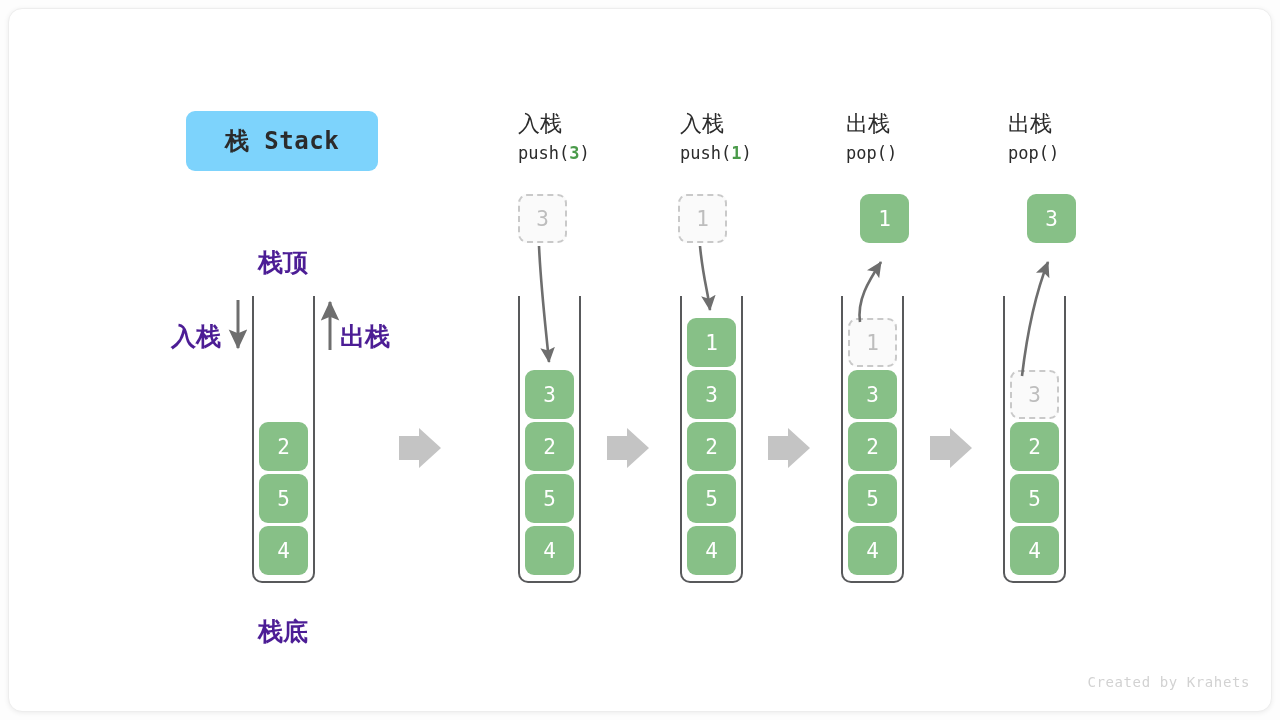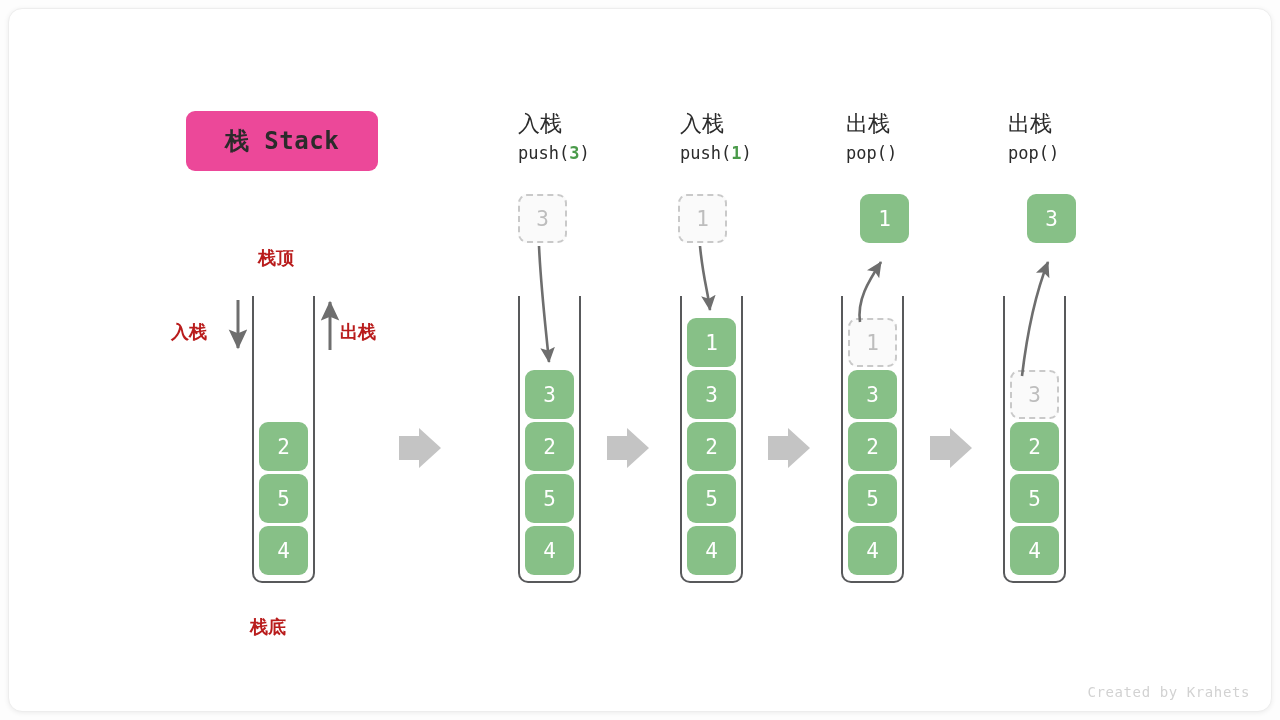--- a/index.html
+++ b/index.html
@@ -34,36 +34,36 @@
   }
 
   .abs { position: absolute; }
 
   
   .title-chip {
     left: 186px;
     top: 111px;
     width: 192px;
     height: 60px;
-    background: #ec4899;
+    background: #7dd3fc;
     border-radius: 9px;
     display: flex;
     align-items: center;
     justify-content: center;
     color: #2b2b2b;
     font-size: 24px;
     letter-spacing: 0.5px;
     font-family: "DejaVu Sans Mono", "Liberation Mono", monospace;
     font-weight: bold;
   }
 
   
   .label-bold {
-    color: #b91c1c;
-    font-size: 18px;
+    color: #4c1d95;
+    font-size: 25px;
     font-weight: bold;
     white-space: nowrap;
   }
 
   .op-header {
     white-space: nowrap;
     color: #2b2b2b;
     line-height: 1.48;
   }
   .op-header .op-cn {
@@ -147,42 +147,42 @@
     position: absolute;
     left: 0; top: 0;
     width: 1280px;
     height: 720px;
     pointer-events: none;
   }
 
   
   .footer {
     right: 30px;
-    bottom: 20px;
+    bottom: 30px;
     color: #d2d2d2;
     font-size: 14px;
     font-family: "DejaVu Sans Mono", "Liberation Mono", monospace;
     letter-spacing: 0.6px;
     white-space: nowrap;
   }
 </style>
 </head>
 <body>
 
 <div id="canvas">
 
   <div class="card-frame"></div>
 
   <div class="abs title-chip">
     <span>栈 Stack</span>
   </div>
 
   <div class="abs label-bold" style="left:258px; top:246px;">栈顶</div>
 
-  <div class="abs label-bold" style="left:250px; top:615px;">栈底</div>
+  <div class="abs label-bold" style="left:258px; top:615px;">栈底</div>
 
   <div class="abs label-bold" style="left:171px; top:320px;">入栈</div>
 
   <div class="abs label-bold" style="left:340px; top:320px;">出栈</div>
 
   <div class="stack-wrap" style="left:252px; top:296px;">
     <div class="stack-box"></div>
     <div class="cell solid" style="top:126px;">2</div>
     <div class="cell solid" style="top:178px;">5</div>
     <div class="cell solid" style="top:230px;">4</div>

